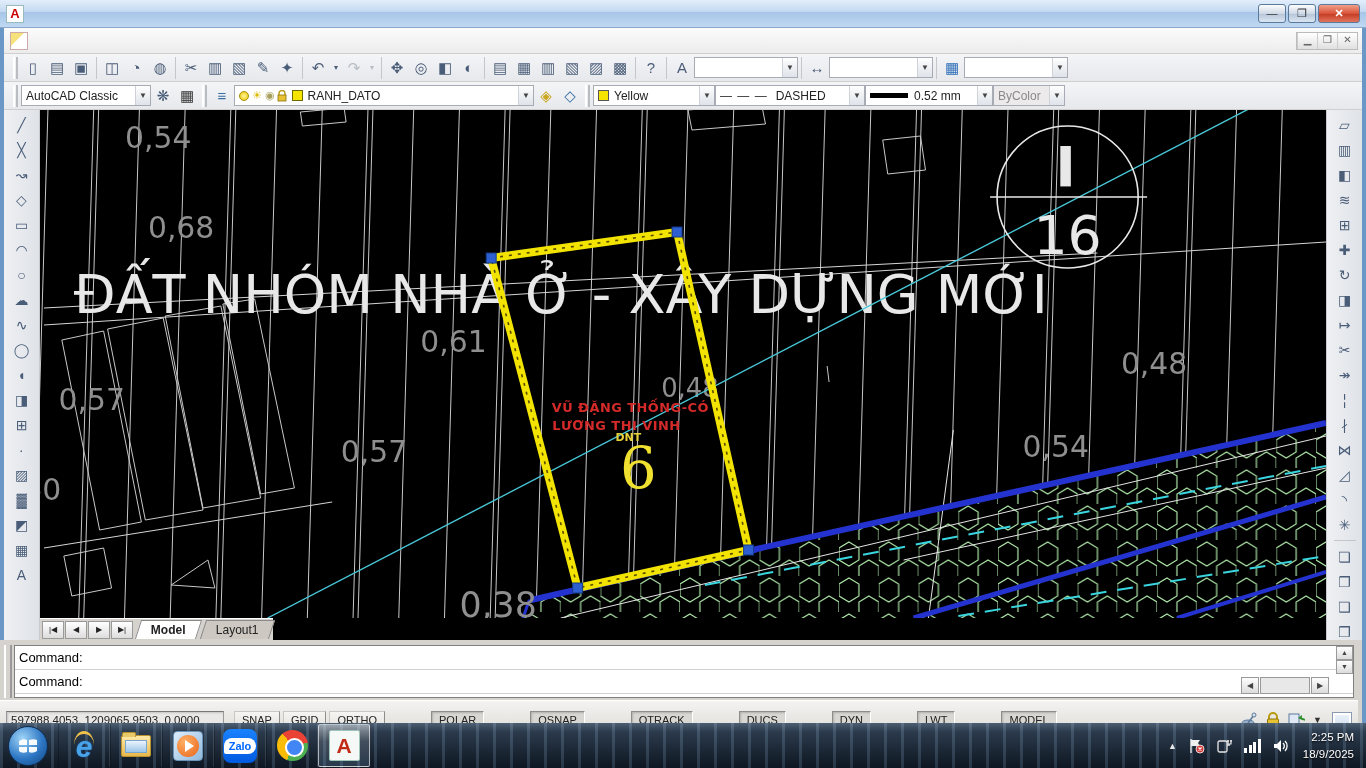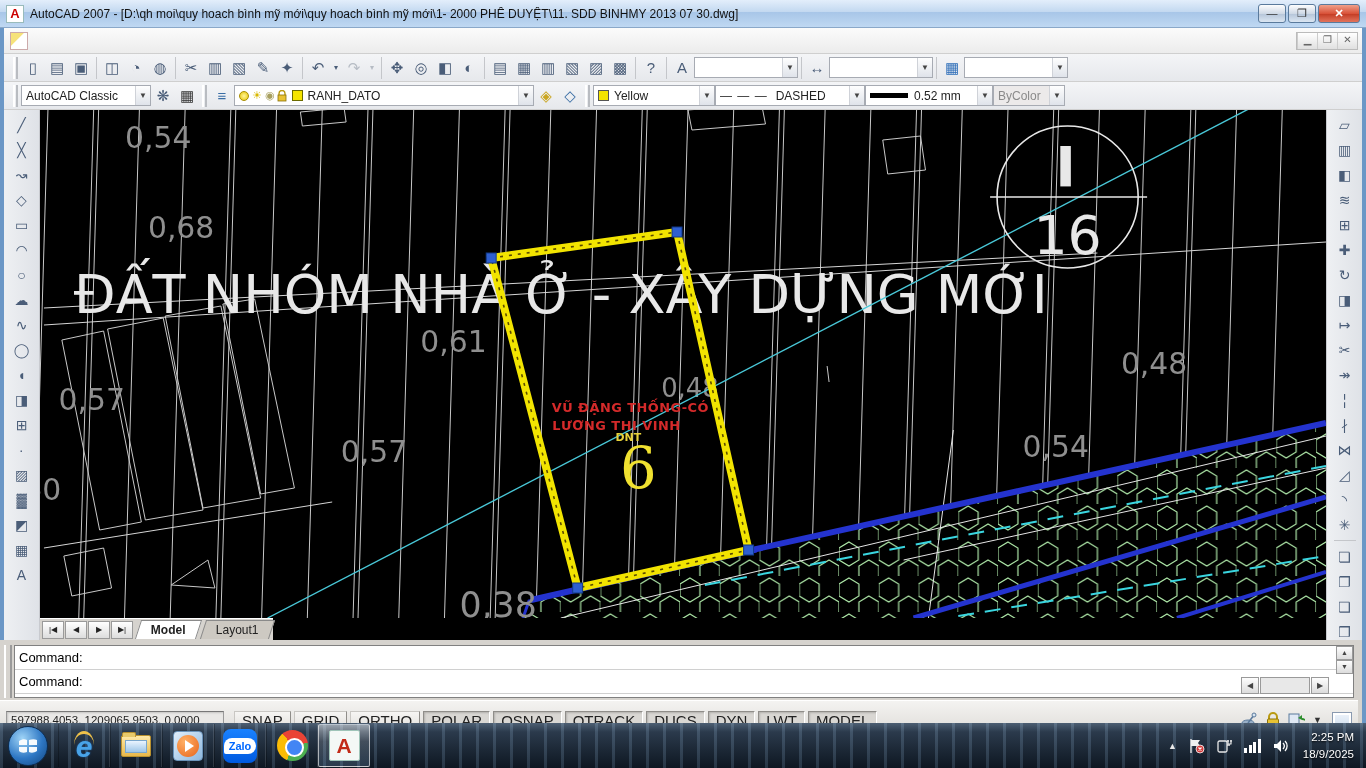--- a/index.html
+++ b/index.html
@@ -96,26 +96,26 @@
     font-size:8px; color:#444; text-align:center; line-height:15px; }
   .hthumb { flex:1; border:1px solid #9a9a9a; background:#e8e8e8; margin:0 1px; }
 
   
   .statusbar { position:absolute; left:0; top:700px; width:1358px; height:39px;
     background:linear-gradient(#f4f3f1,#dbd9d5); border-top:1px solid #fff;
     display:flex; align-items:center; padding:0 6px; }
   .coords { width:218px; height:18px; border:1px solid #9a9a9a; border-top-color:#777;
     background:#e9e8e6; box-shadow:inset 1px 1px 2px rgba(0,0,0,.15);
     font-size:11.5px; color:#222; padding:2px 4px; margin-right:10px; flex:none;}
-  .toggle { height:19px; padding:0 7px; margin-right:3px; font-size:15px; color:#222;
+  .toggle { height:19px; padding:0 7px; margin-right:3px; font-size:11px; color:#222;
     display:flex; align-items:center; flex:none; }
   .toggle.off { border:1px solid #c9c7c3; border-bottom-color:#8f8d89; border-right-color:#8f8d89;
     background:linear-gradient(#f6f5f3,#e3e1dd); }
   .toggle.on { border:1px solid #8f8d89; border-bottom-color:#fff; border-right-color:#fff;
-    background:#d9d7d3; box-shadow:inset 1px 1px 2px rgba(0,0,0,.18); }
+    background:#d9d7d3; box-shadow:inset 1px 1px 2px rgba(0,0,0,.18);margin-left:43px; }
   .tray { margin-left:auto; display:flex; align-items:center; }
   .tray-ico { margin-left:8px; flex:none; display:flex; align-items:center; }
   .cleanscr { width:20px; height:17px; border:1px solid #8a9ab0; margin-left:10px;
     background:linear-gradient(#eef4fb,#cfdded); box-shadow:inset 0 0 0 2px #fff; }
 
   
   .taskbar { position:absolute; left:0; top:723px; width:1366px; height:45px;
     background:linear-gradient(#4d5f73,#2b3a4c 20%,#1c2836 60%,#0e1722),
     repeating-linear-gradient(90deg, rgba(150,190,230,.18) 0 3px, rgba(0,0,0,0) 3px 17px);
     background-blend-mode:screen; display:flex; align-items:center; }
@@ -159,21 +159,20 @@
     text-shadow:0 1px 2px #000; }
 </style>
 </head>
 <body>
 
 <div class="screen">
 <div class="win">
 
   <div class="titlebar">
     <div class="app-ico">A</div>
-    <div class="title-text">AutoCAD 2007 - [D:\qh moi\quy hoach bình mỹ mới\quy hoach bình mỹ mới\1- 2000 PHÊ DUYỆT\11.  SDD BINHMY 2013 07 30.dwg]</div>
     <div class="winbtns">
       <div class="wbtn">—</div>
       <div class="wbtn">❐</div>
       <div class="wbtn close">✕</div>
     </div>
   </div>
 
   <div class="menubar">
     <div class="menu-ico"></div>
     <div class="docbtns">

